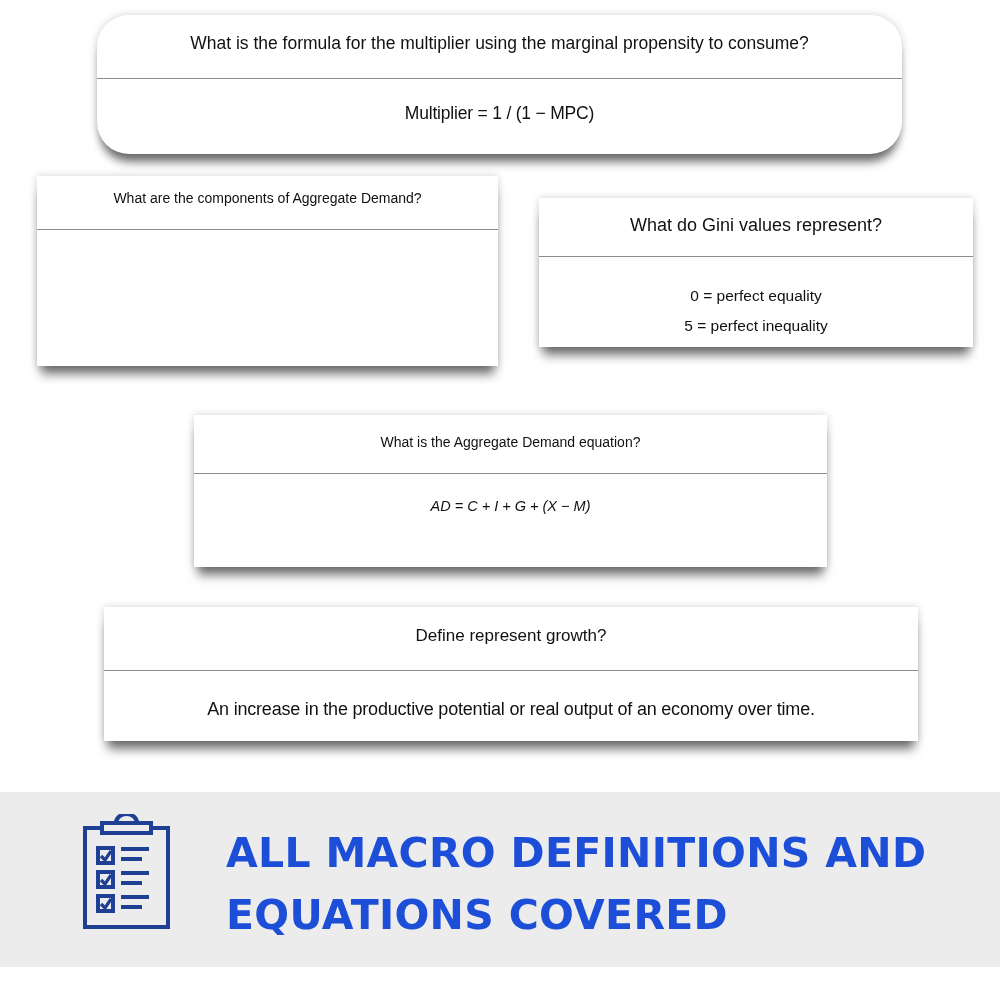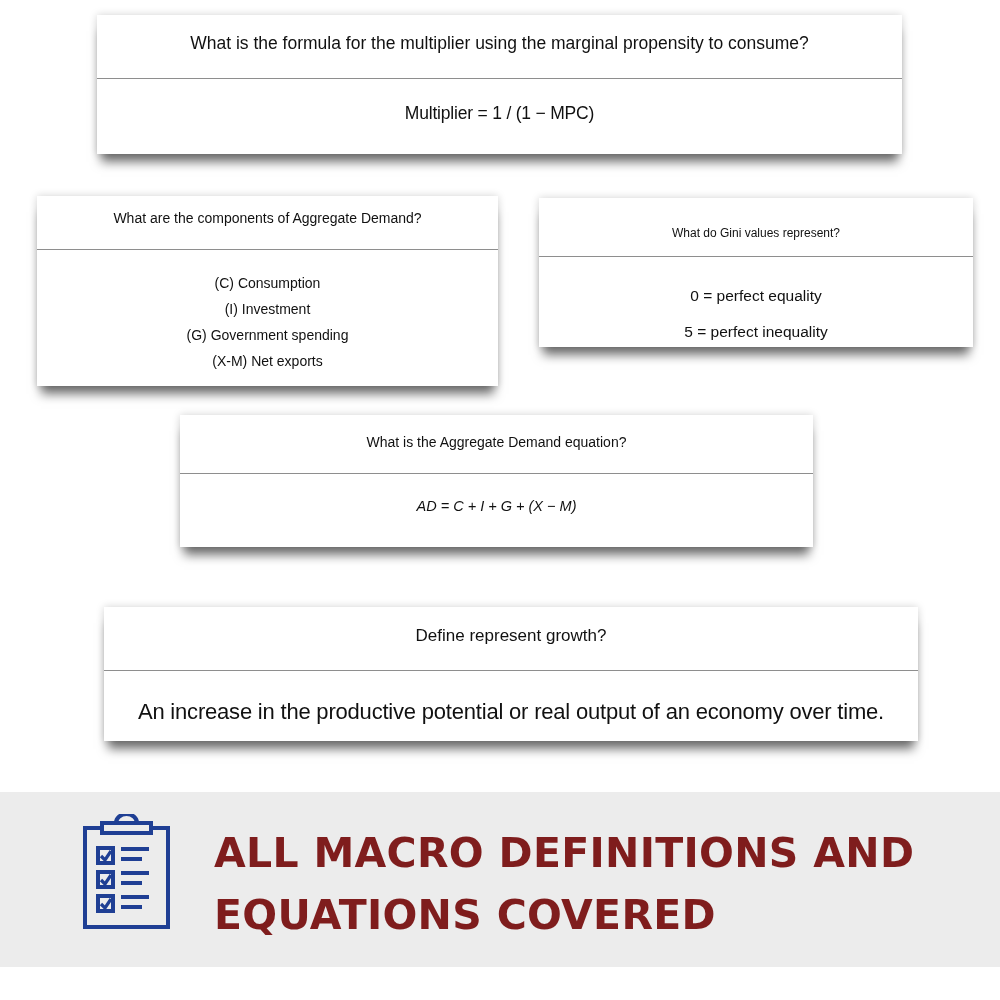--- a/index.html
+++ b/index.html
@@ -35,94 +35,88 @@
       flex: 1;
       display: flex;
       flex-direction: column;
       align-items: center;
       text-align: center;
       box-sizing: border-box;
     }
     .card .a span { display: block; }
 
     
-    #card1 { left: 97px; top: 15px; width: 805px; height: 139px; }
+    #card1 { left: 97px; top: 15px; width: 805px; height: 139px; border-radius: 32px; }
     #card1 .q { height: 64px; font-size: 17.5px; padding-bottom: 6px; }
     #card1 .a { padding-top: 24px; font-size: 17.5px; letter-spacing: -0.2px; text-align: right; }
 
     
-    #card2 { left: 37px; top: 196px; width: 461px; height: 190px; }
+    #card2 { left: 37px; top: 176px; width: 461px; height: 190px; }
     #card2 .q { height: 54px; font-size: 14px; padding-bottom: 10px; }
     #card2 .a { padding-top: 20px; font-size: 14px; line-height: 26px; }
 
     
     #card3 { left: 539px; top: 198px; width: 434px; height: 149px; }
-    #card3 .q { height: 59px; font-size: 12px; padding-bottom: 16px; align-items: flex-end; }
-    #card3 .a { padding-top: 24px; font-size: 15.5px; line-height: 30px; justify-content: space-between; }
+    #card3 .q { height: 59px; font-size: 18px; padding-bottom: 4px; }
+    #card3 .a { padding-top: 24px; font-size: 15.5px; line-height: 30px; }
 
     
-    #card4 { left: 180px; top: 415px; width: 633px; height: 132px; }
+    #card4 { left: 194px; top: 415px; width: 633px; height: 152px; }
     #card4 .q { height: 59px; font-size: 14px; padding-bottom: 4px; }
     #card4 .a { padding-top: 24px; font-size: 14.5px; font-style: italic; }
 
     
     #card5 { left: 104px; top: 607px; width: 814px; height: 134px; }
     #card5 .q { height: 64px; font-size: 17px; padding-bottom: 6px; }
-    #card5 .a { padding-top: 28px; font-size: 22px; letter-spacing: -0.2px; }
+    #card5 .a { padding-top: 28px; font-size: 18px; letter-spacing: -0.2px; }
 
     
     .banner {
       position: absolute;
       left: 0;
       top: 792px;
       width: 1000px;
       height: 175px;
       background: #ececec;
     }
     .banner-icon {
       position: absolute;
       left: 82px;
       top: 22px;
       width: 90px;
       height: 116px;
     }
     .banner-title {
       position: absolute;
-      left: 214px;
+      left: 226px;
       top: 30px;
       font-family: "DejaVu Sans", sans-serif;
       font-weight: bold;
       font-size: 41px;
       line-height: 62px;
-      color: #7f1d1d;
+      color: #1d4ed8;
       letter-spacing: 0.3px;
     }
     .banner-title span { display: block; }
   </style>
 </head>
 <body>
 
 <div class="card" id="card1">
   <div class="q">
     <span>What is the formula for the multiplier using the marginal propensity to consume?</span>
   </div>
   <div class="a">
     <span>Multiplier = 1 / (1 − MPC)</span>
   </div>
 </div>
 
 <div class="card" id="card2">
   <div class="q">
     <span>What are the components of Aggregate Demand?</span>
-  </div>
-  <div class="a">
-    <span>(C) Consumption</span>
-    <span>(I) Investment</span>
-    <span>(G) Government spending</span>
-    <span>(X-M) Net exports</span>
   </div>
 </div>
 
 <div class="card" id="card3">
   <div class="q">
     <span>What do Gini values represent?</span>
   </div>
   <div class="a">
     <span>0 = perfect equality</span>
     <span>5 = perfect inequality</span>

